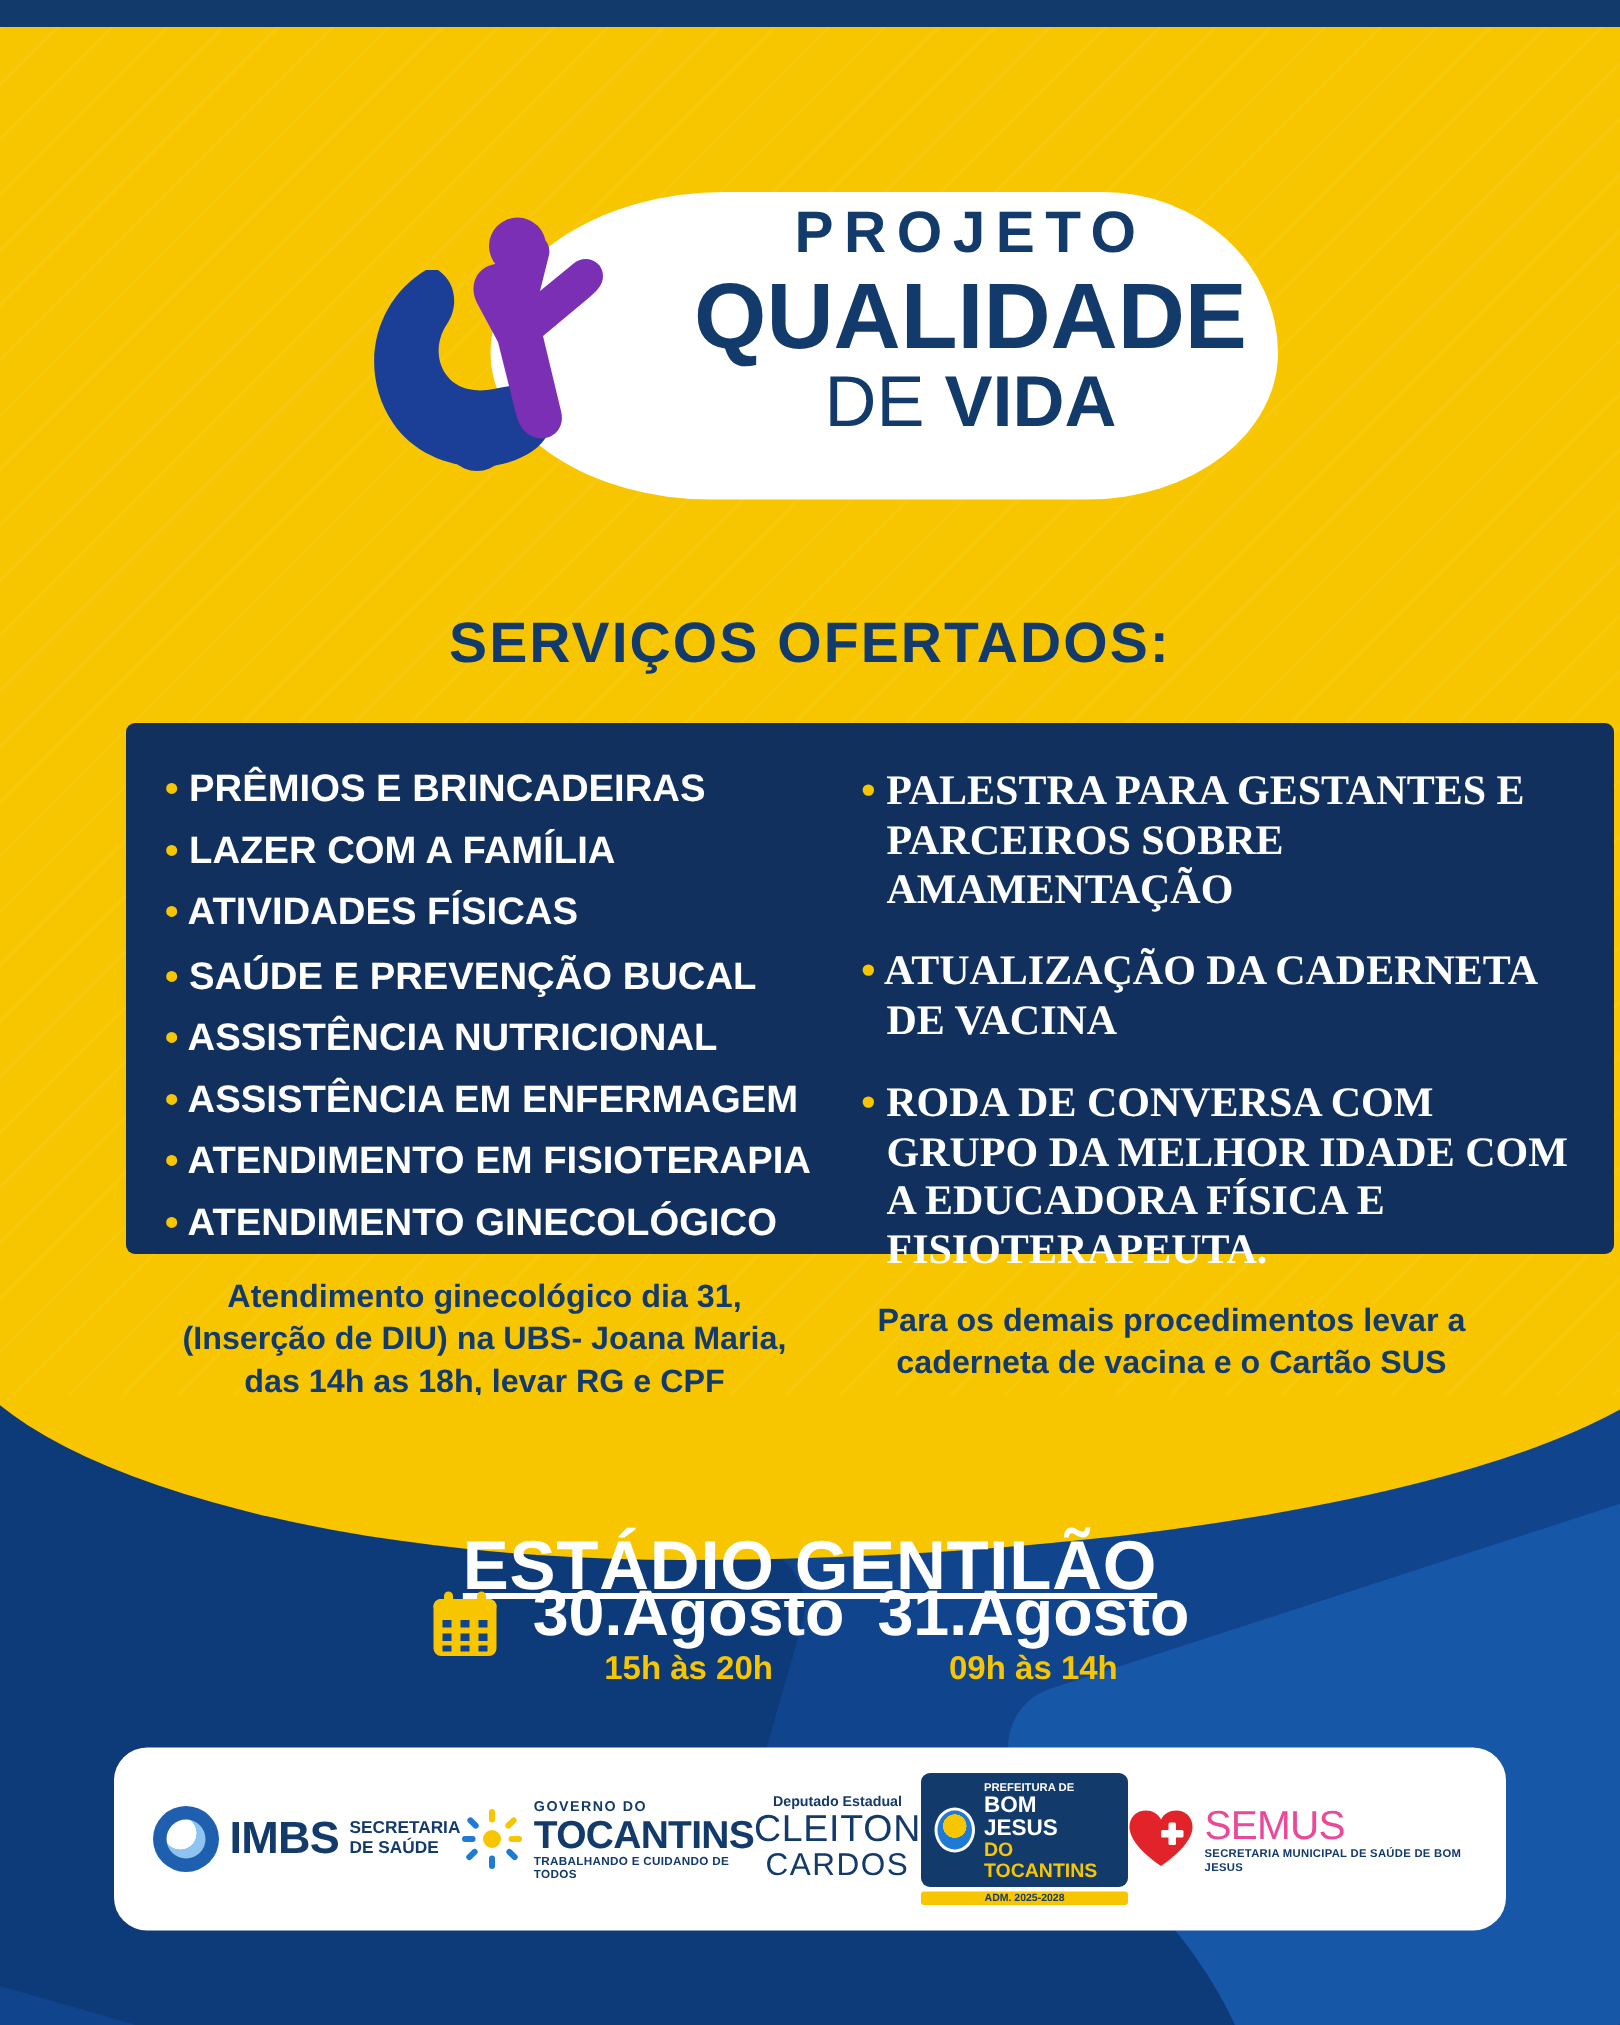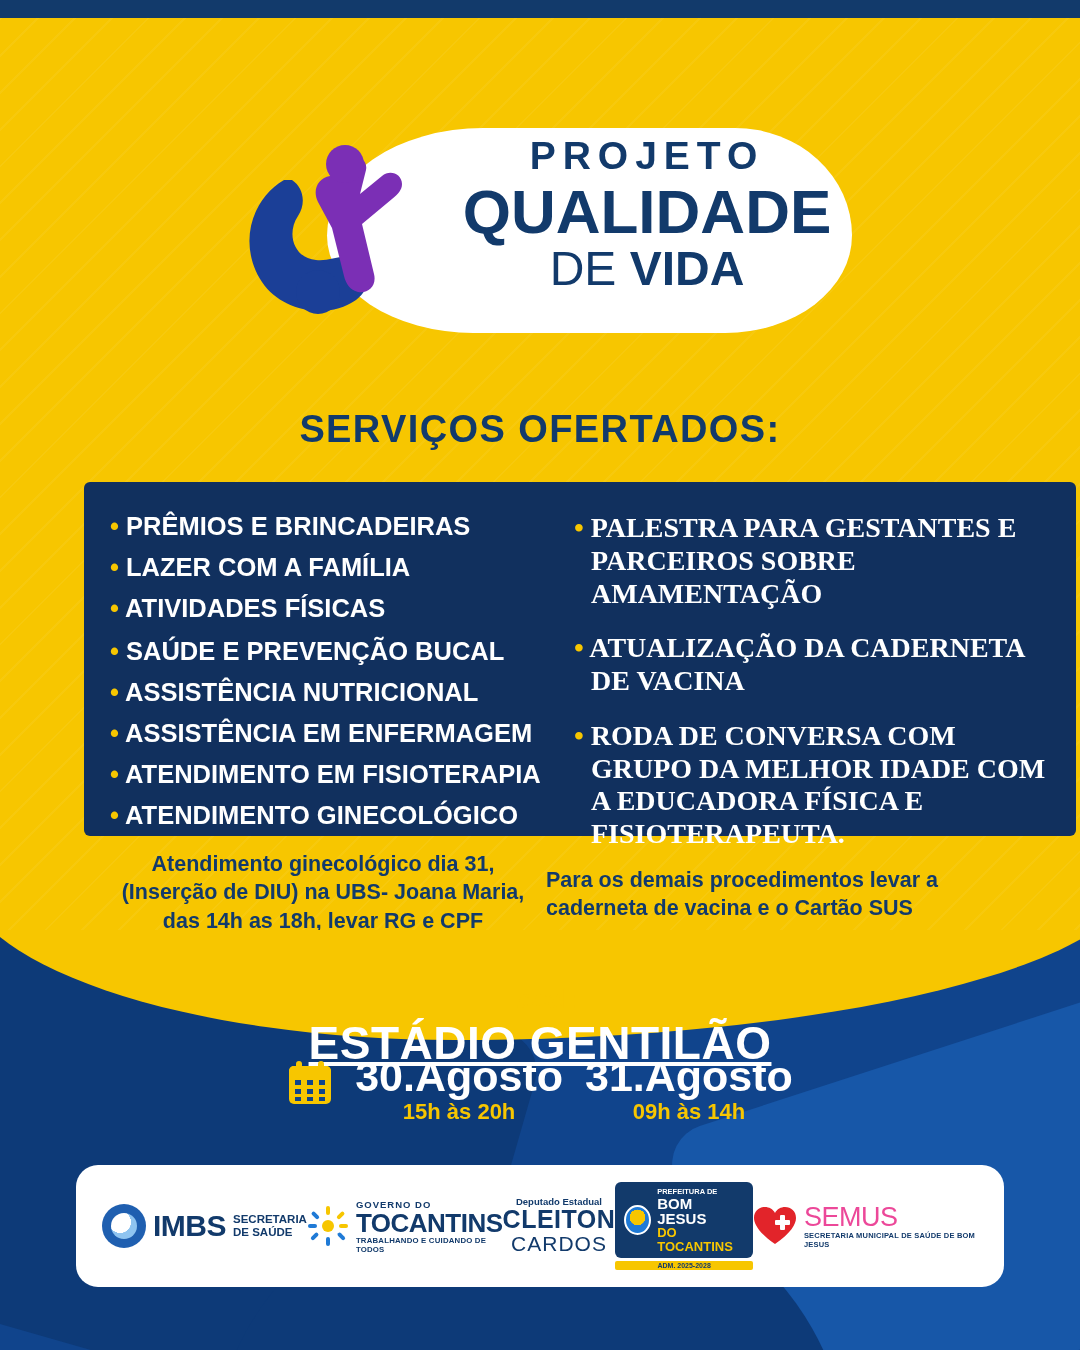--- a/index.html
+++ b/index.html
@@ -94,21 +94,21 @@
 
   
   .note {
     position: absolute;
     color: #123a6b;
     font-size: 21.5px;
     font-weight: bold;
     line-height: 1.32;
   }
   .note-left  { top: 850px; left: 108px; width: 430px; text-align: center; }
-  .note-right { top: 866px; left: 546px; width: 470px; }
+  .note-right { top: 866px; left: 546px; width: 470px; text-align: center; }
 
   
   .blue-section {
     position: absolute; top: 930px; left: 0; width: 1080px; height: 420px;
     background: #10448c;
     overflow: hidden;
   }
   .blue-curve {
     position: absolute; top: -60px; left: -40px; width: 1180px; height: 170px;
     background: #f7c600;
@@ -176,21 +176,21 @@
   .imbs-txt { font-size: 30px; font-weight: bold; color: #123a6b; letter-spacing: -0.5px; }
   .imbs-sub { font-size: 11.5px; font-weight: bold; color: #123a6b; line-height: 1.15; }
 
   .toc-sun { width: 42px; height: 42px; position: relative; }
   .toc-txt .t1 { font-size: 9.5px; font-weight: bold; color: #123a6b; letter-spacing: 1px; }
   .toc-txt .t2 { font-size: 26px; font-weight: bold; color: #123a6b; letter-spacing: -0.5px; line-height: 1; }
   .toc-txt .t3 { font-size: 7.8px; font-weight: bold; color: #123a6b; letter-spacing: 0.2px; }
 
   .cle-txt { text-align: center; }
   .cle-txt .c0 { font-size: 9.5px; font-weight: bold; color: #123a6b; }
-  .cle-txt .c1 { font-size: 25px; font-weight: bold; color: #123a6b; letter-spacing: 0.5px; line-height: 1; }
+  .cle-txt .c1 { font-size: 25px; font-weight: normal; color: #123a6b; letter-spacing: 0.5px; line-height: 1; }
   .cle-txt .c2 { font-size: 21px; color: #123a6b; letter-spacing: 1px; line-height: 1.1; }
 
   .bj-badge {
     background: #123a6b; border-radius: 6px; padding: 5px 9px;
     display: flex; align-items: center; gap: 6px;
   }
   .bj-emb {
     width: 30px; height: 30px; border-radius: 50%;
     background: radial-gradient(circle at 50% 40%, #f7c600 0 40%, #1f7ad6 41% 100%);
     border: 2px solid #ffffff;

